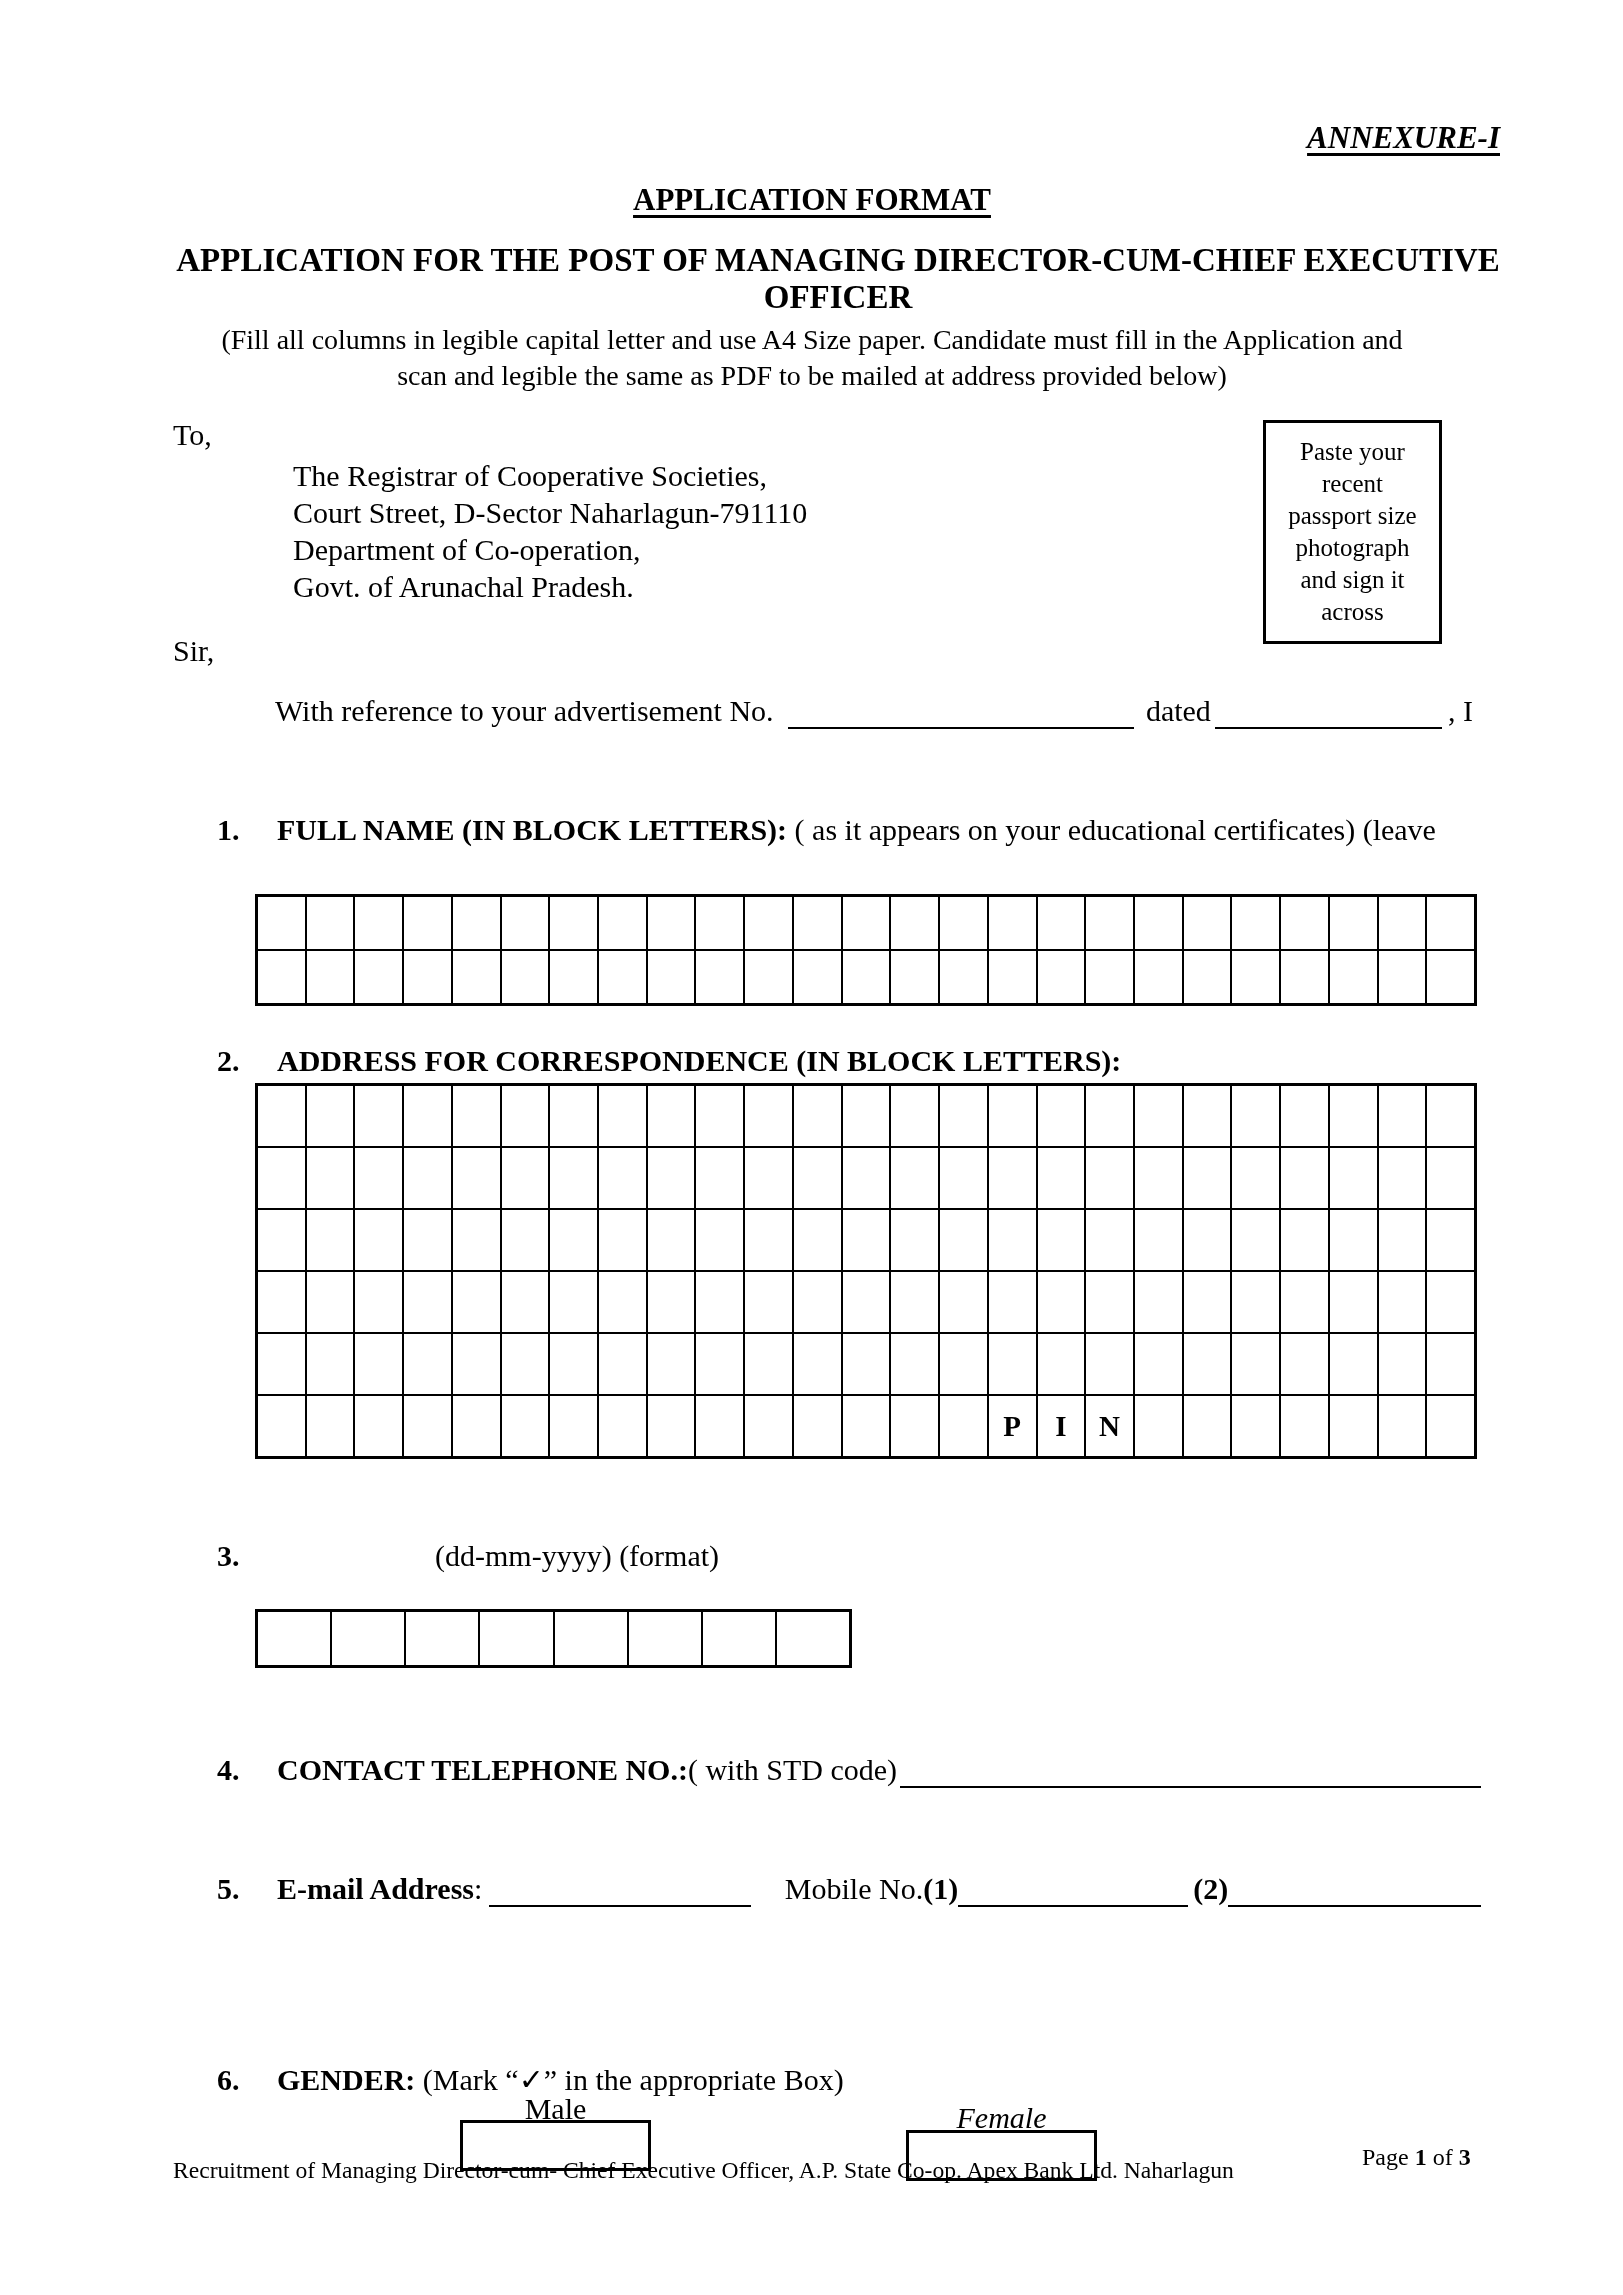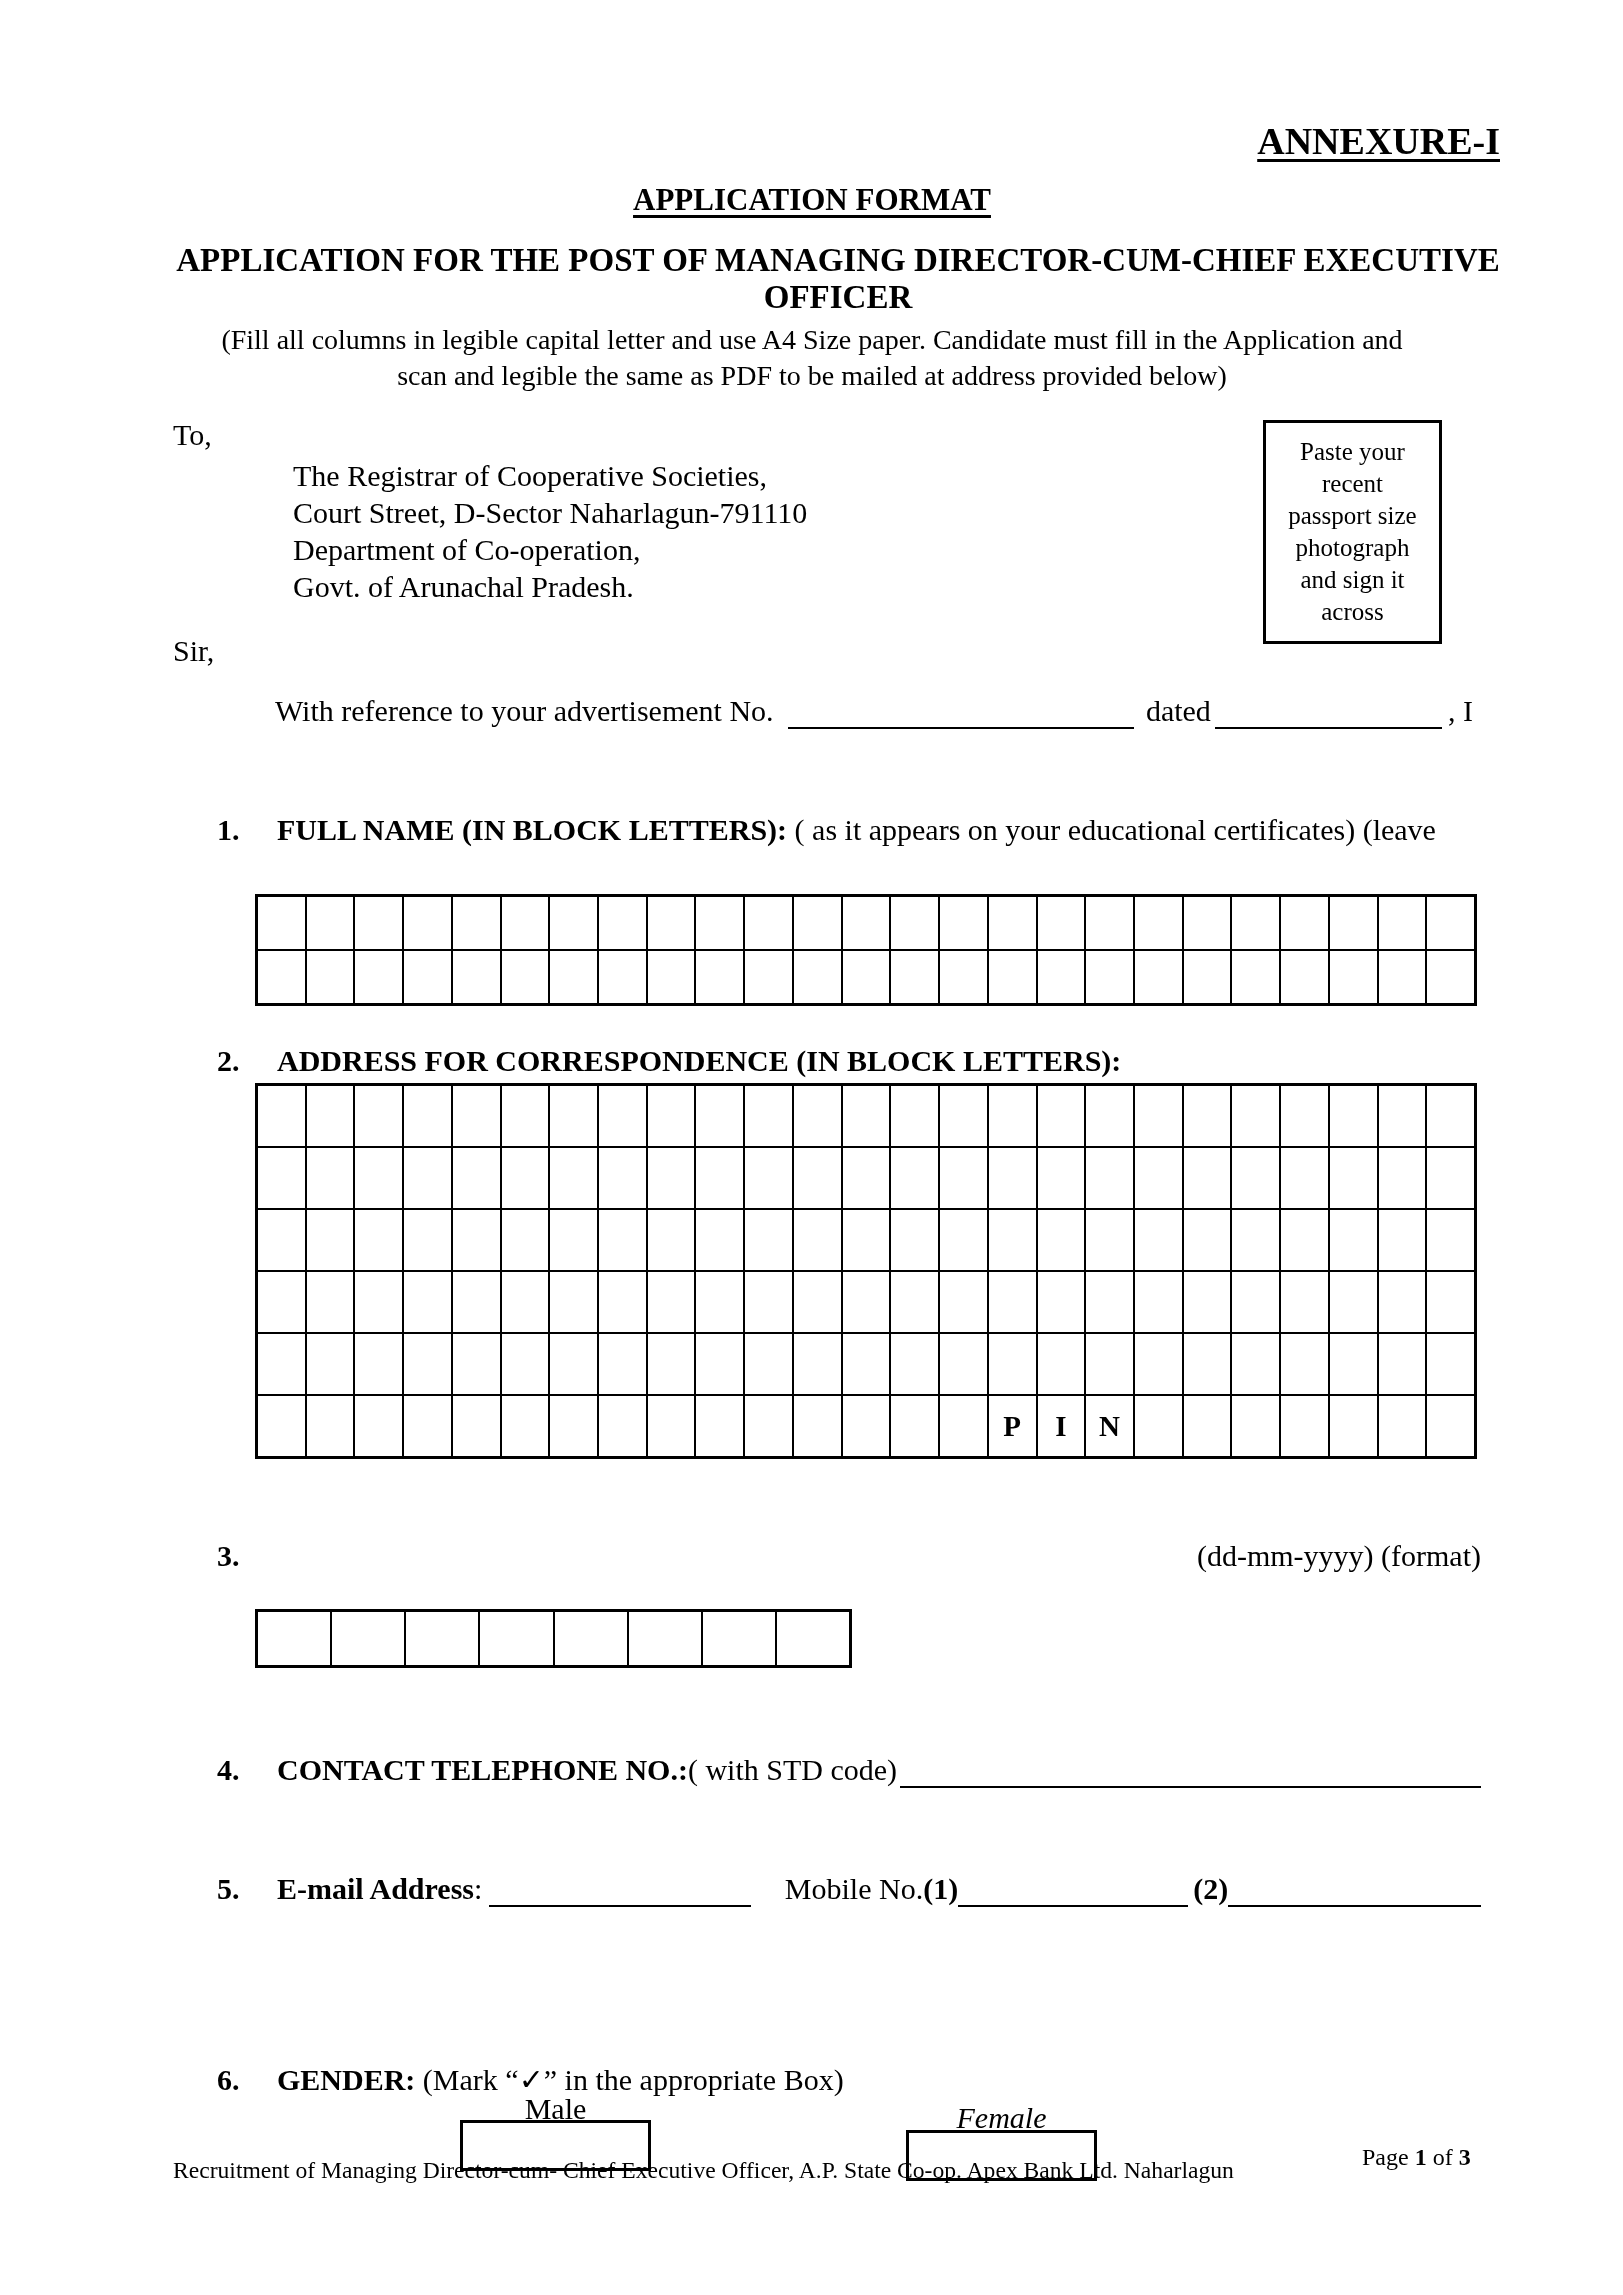--- a/index.html
+++ b/index.html
@@ -10,21 +10,21 @@
     background:#ffffff;
     font-family:"Liberation Serif", serif;
     color:#000;
     font-size:30px;
     line-height:1.2;
   }
   .abs{position:absolute;}
   .b{font-weight:bold;}
   .center{width:100%;text-align:center;}
   .ul{text-decoration:underline;text-decoration-thickness:2.6px;text-underline-offset:5.2px;}
-  .annexure{top:119px;right:124px;font-size:38px;}
+  .annexure{top:119px;right:124px;font-size:31px;font-style:italic;}
   .title{top:181px;font-size:31px;}
   .post-title{top:242px;font-size:33px;line-height:37px;margin-left:26px;}
   .fill-note{top:322px;font-size:28px;line-height:36px;}
   .to{left:173px;top:417px;}
   .recipient{left:273px;top:457px;line-height:37px;margin-left:20px;}
   .sir{left:173px;top:633px;}
   .photo-box{
     left:1263px;top:420px;width:173px;height:218px;
     border:3.3px solid #000;
     display:flex;flex-direction:column;justify-content:center;
@@ -34,21 +34,21 @@
   .blank{border-bottom:2.6px solid #000;display:inline-block;height:34px;align-self:flex-end;}
   .ref-b1{flex:1.45;margin-left:14.4px;margin-right:11.8px;}
   .ref-b2{flex:0.95;margin-left:3.9px;margin-right:6.5px;}
   .ref-line2{left:173px;top:739px;}
   .item-number{font-weight:bold;}
   .num{left:217px;}
   .item-text{left:277px;width:1204px;}
   .i1{top:809px;line-height:41px;}
   .i2{top:1043px;}
   .i3{top:1535px;line-height:41px;}
-  .i3-l2{margin-left:158px;text-align:right;}
+  .i3-l2{margin-left:158px;}
   .i4{top:1752px;}
   .i4-row{display:flex;align-items:baseline;}
   .i4-blank{flex:1;margin-left:2.6px;}
   .i5{top:1871px;}
   .i5-row{display:flex;align-items:baseline;}
   .email-blank{width:262px;margin-left:6.5px;margin-right:34px;}
   .mob-blank1{width:230px;margin-right:5.2px;}
   .mob-blank2{flex:1;}
   .i6{top:2062px;}
   .grid{display:grid;border:2px solid #000;box-sizing:border-box;background:#fff;}

